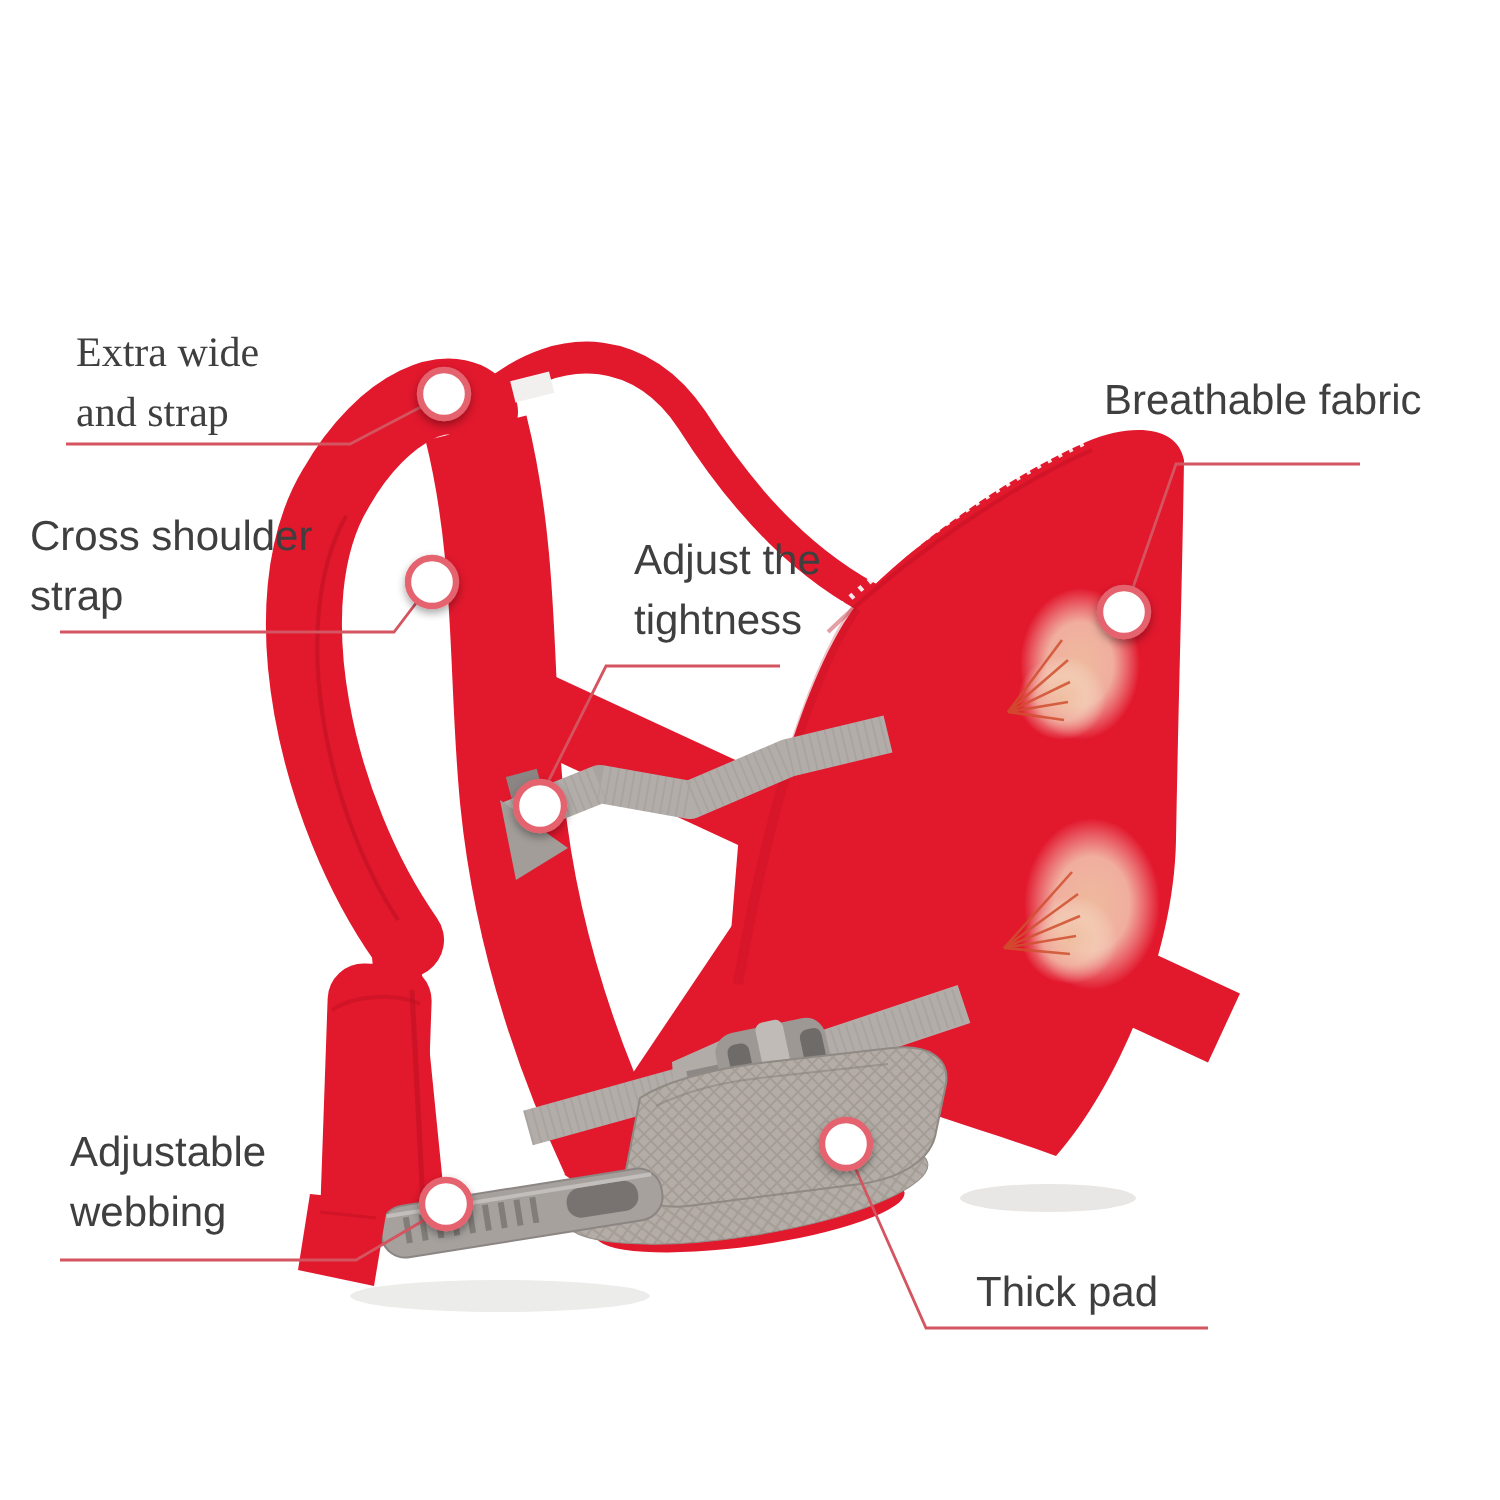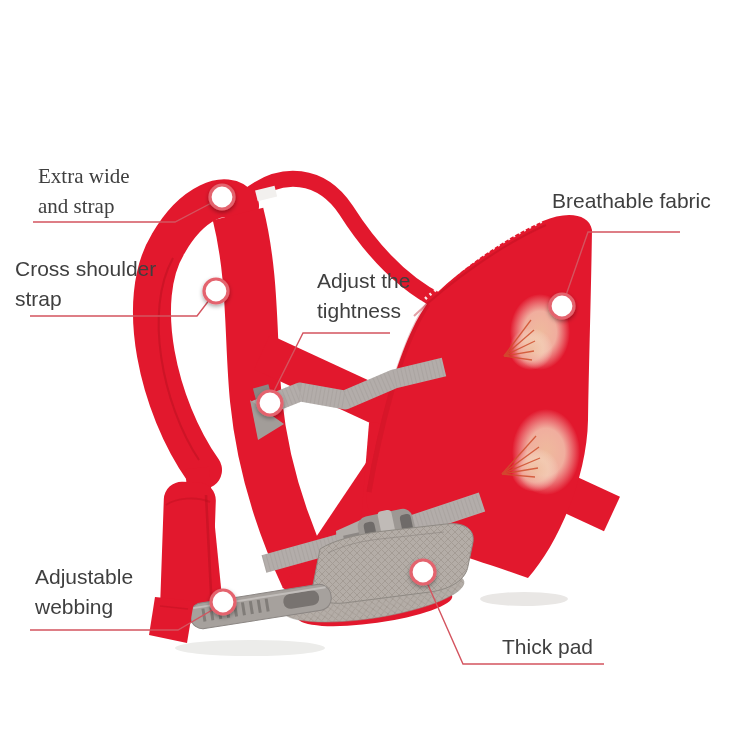--- a/index.html
+++ b/index.html
@@ -20,21 +20,21 @@
   .callout-label{
     position:absolute;color:var(--label-text);font-size:21px;line-height:30px;
     white-space:nowrap;
   }
   .callout-label span{display:block;}
   .lbl-extra-wide{left:38px;top:161px;font-family:Liberation Serif, serif;}
   .lbl-cross-shoulder{left:15px;top:254px;width:180px;text-align:left;white-space:normal;}
   .lbl-adjust-tightness{left:317px;top:266px;}
   .lbl-breathable{left:552px;top:186px;}
   .lbl-adjustable-webbing{left:35px;top:562px;}
-  .lbl-thick-pad{left:502px;top:632px;}
+  .lbl-thick-pad{left:488px;top:632px;}
 </style>
 </head>
 <body>
 
 <div class="stage">
 
   <svg class="illus" width="750" height="750" viewBox="0 0 750 750" xmlns="http://www.w3.org/2000/svg">
     <defs>
       <pattern id="mesh" width="7" height="7" patternUnits="userSpaceOnUse">
         <rect width="7" height="7" fill="#b4ada7"></rect>

